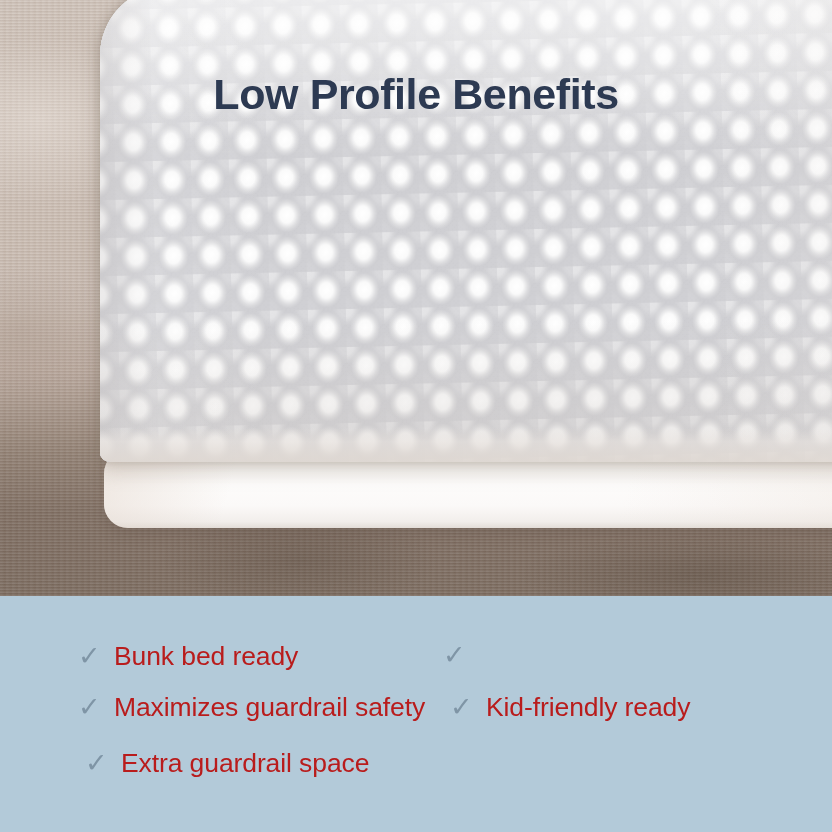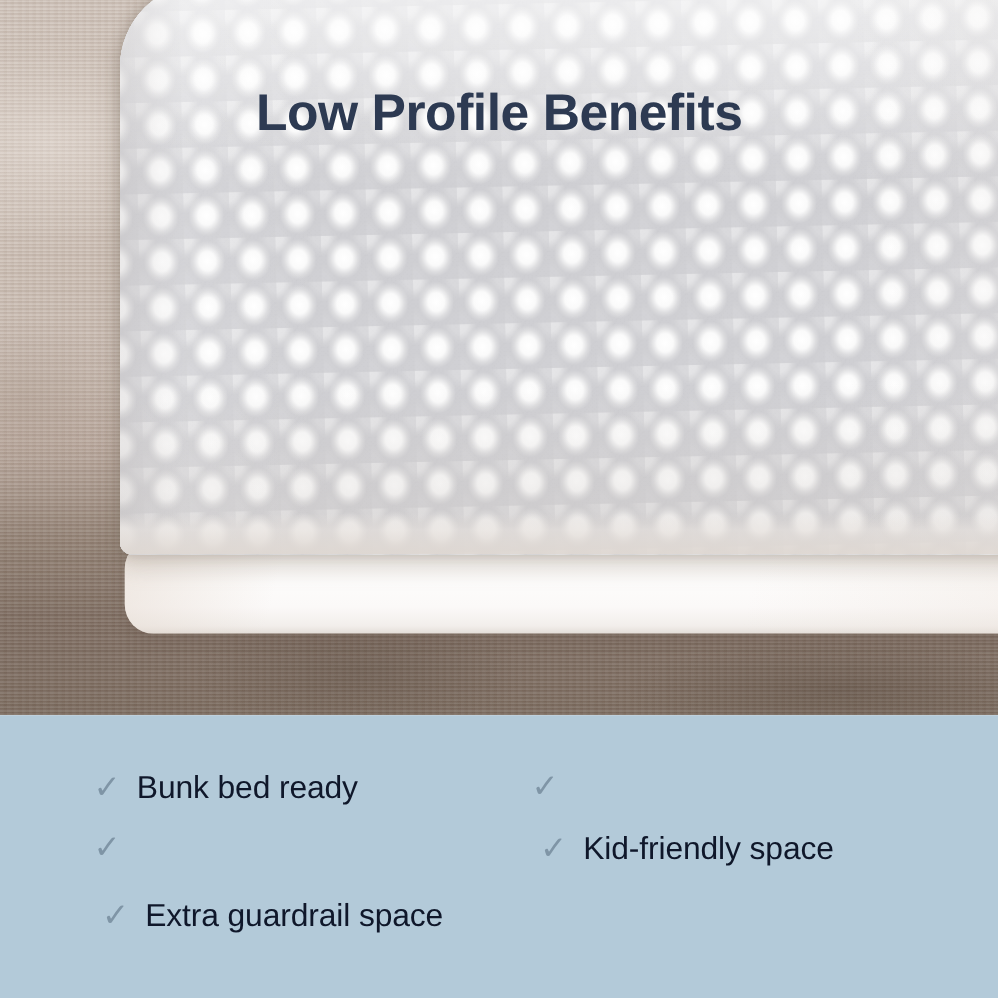--- a/index.html
+++ b/index.html
@@ -199,21 +199,21 @@
     width:22px;
     font-size:27px;
     line-height:1;
     color:#7f95a6;
     font-weight:400;
     text-align:center;
     flex:0 0 22px;
   }
   .bullet .txt {
     font-size:26.5px;
-    color:#0f172a;
+    color:#b91c1c;
     letter-spacing:-0.1px;
     line-height:1.1;
   }
 
   .b-l1 { left:78px;  top:46px;  }
   .b-l2 { left:78px;  top:97px;  }
   .b-l3 { left:85px;  top:153px; }
   .b-r1 { left:443px; top:46px;  }
   .b-r2 { left:450px; top:97px;  }
 </style>
@@ -246,32 +246,33 @@
   <div class="panel">
     <div class="bullets">
 
       <div class="bullet b-l1">
         <span class="tick">✓</span>
         <span class="txt">Bunk bed ready</span>
       </div>
 
       <div class="bullet b-l2">
         <span class="tick">✓</span>
+        <span class="txt">Maximizes guardrail safety</span>
       </div>
 
       <div class="bullet b-l3">
         <span class="tick">✓</span>
         <span class="txt">Extra guardrail space</span>
       </div>
 
       <div class="bullet b-r1">
         <span class="tick">✓</span>
       </div>
 
       <div class="bullet b-r2">
         <span class="tick">✓</span>
-        <span class="txt">Kid-friendly space</span>
+        <span class="txt">Kid-friendly ready</span>
       </div>
 
     </div>
   </div>
 
 </div>
 
 </body></html>

